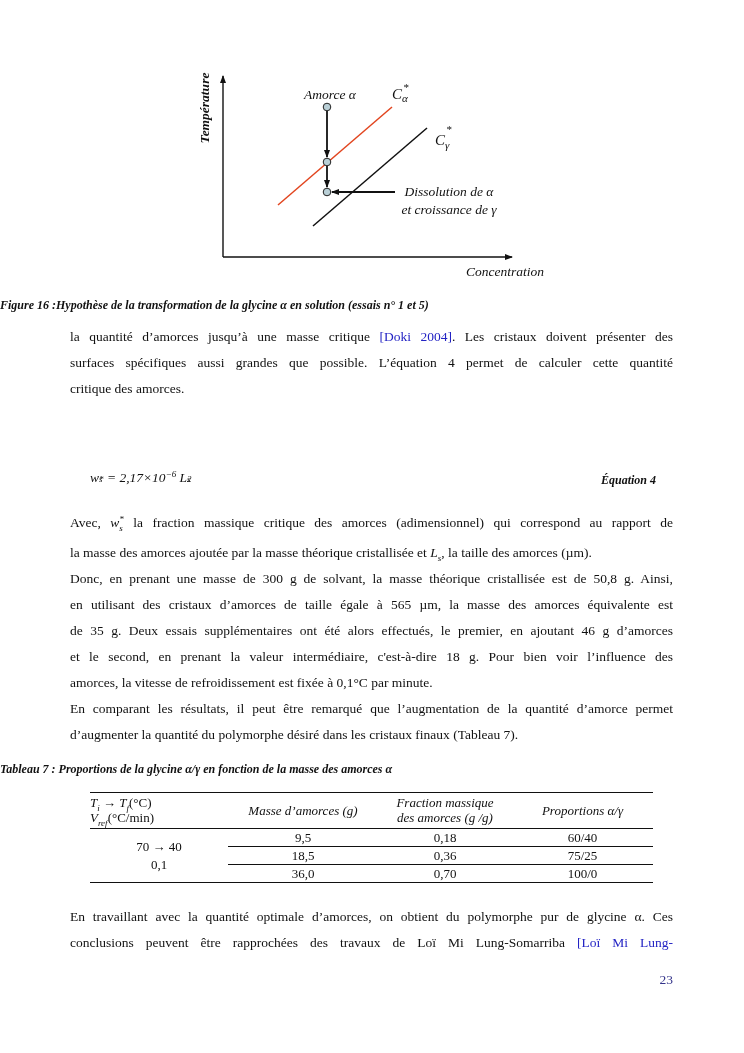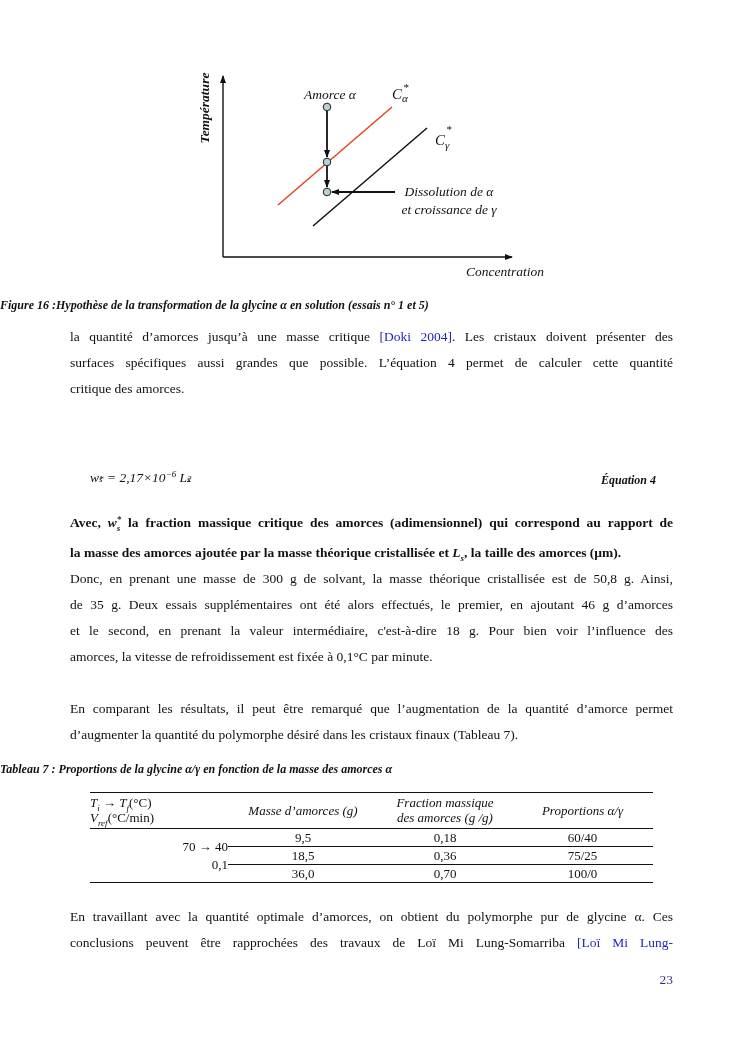--- a/index.html
+++ b/index.html
@@ -16,21 +16,21 @@
     .link { color: #2323c4; }
     .eq { position: absolute; left: 90px; top: 470px; font-size: 13.5px; font-style: italic; }
     .eq sup, .eq sub { font-size: 9px; }
     .eq-label { position: absolute; right: 88px; top: 473px; font-size: 12px; font-weight: bold; font-style: italic; }
     table.data { position: absolute; left: 90px; top: 792px; width: 563px; border-collapse: collapse;
       font-size: 13px; }
     table.data th { font-weight: normal; font-style: italic; line-height: 15px; padding: 2px 0 3px 0;
       border-top: 1.5px solid #111; border-bottom: 1.5px solid #111; text-align: center; vertical-align: middle; }
     table.data th.first { text-align: left; font-style: normal; }
     table.data td { text-align: center; height: 17px; padding: 0; line-height: 17px; }
-    table.data td.first { text-align: right; vertical-align: middle; line-height: 18px; margin-top: 8px; }
+    table.data td.first { text-align: center; vertical-align: middle; line-height: 18px; margin-top: 8px; }
     table.data tr.r td.sep { border-bottom: 1px solid #111; }
     table.data tr.lastrow td { border-bottom: 1.5px solid #111; }
     .pagenum { position: absolute; right: 71px; top: 972px; font-size: 13.5px; color: #33338a; }
     .it { font-style: italic; }
     sub, sup { line-height: 0; }
   </style>
 </head>
 <body>
 
 <svg class="fig" width="744" height="290">
@@ -77,27 +77,28 @@
   <span class="line"><span>la quantité d’amorces jusqu’à une masse critique </span><span class="link">[Doki 2004]</span><span>. Les cristaux doivent présenter des</span></span>
   <span class="line">surfaces spécifiques aussi grandes que possible. L’équation 4 permet de calculer cette quantité</span>
   <span class="line last">critique des amorces.</span>
 </div>
 
 <div class="eq">
   <span>w</span><span style="display:inline-block;vertical-align:middle;line-height:9px;text-align:left;"><sup style="display:block;">*</sup><sub style="display:block;">s</sub></span><span> = 2,17×10</span><sup>−6</sup><span> L</span><span style="display:inline-block;vertical-align:middle;line-height:9px;"><sup style="display:block;">2</sup><sub style="display:block;">s</sub></span>
 </div>
 <div class="eq-label">Équation 4</div>
 
-<div class="para" style="top:510px;font-weight:bold;">
+<div class="para" style="top:510px;">
   <span class="line" style="height:30px;"><span>Avec, </span><span class="it">w</span><span class="it" style="display:inline-block;vertical-align:middle;line-height:9px;font-size:9px;"><span style="display:block;">*</span><span style="display:block;">s</span></span><span> la fraction massique critique des amorces (adimensionnel) qui correspond au rapport de</span></span>
   <span class="line last"><span>la masse des amorces ajoutée par la masse théorique cristallisée et </span><span class="it">L</span><sub class="it" style="font-size:9px;">s</sub><span>, la taille des amorces (µm).</span></span>
 </div>
 
 <div class="para" style="top:566px;">
   <span class="line">Donc, en prenant une masse de 300 g de solvant, la masse théorique cristallisée est de 50,8 g. Ainsi,</span>
+  <span class="line">en utilisant des cristaux d’amorces de taille égale à 565 µm, la masse des amorces équivalente est</span>
   <span class="line">de 35 g. Deux essais supplémentaires ont été alors effectués, le premier, en ajoutant 46 g d’amorces</span>
   <span class="line">et le second, en prenant la valeur intermédiaire, c'est-à-dire 18 g. Pour bien voir l’influence des</span>
   <span class="line last">amorces, la vitesse de refroidissement est fixée à 0,1°C par minute.</span>
 </div>
 
 <div class="para" style="top:696px;">
   <span class="line">En comparant les résultats, il peut être remarqué que l’augmentation de la quantité d’amorce permet</span>
   <span class="line last">d’augmenter la quantité du polymorphe désiré dans les cristaux finaux (Tableau 7).</span>
 </div>
 

